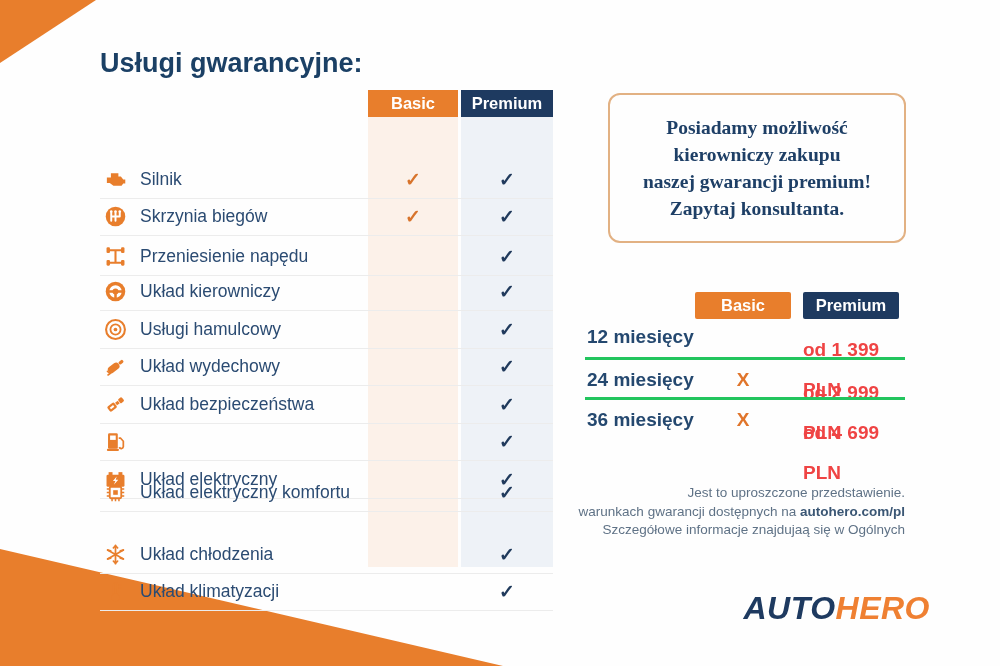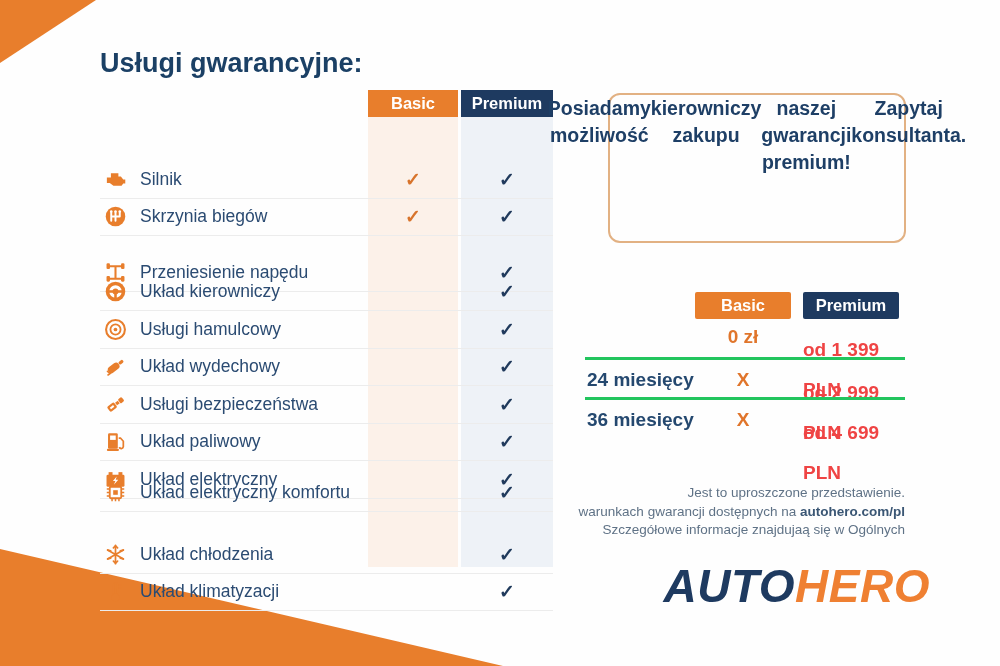--- a/index.html
+++ b/index.html
@@ -28,22 +28,22 @@
   .wrow .ricon{position:absolute;left:4px;top:7px;width:23px;height:23px;}
   .wrow .rlabel{position:absolute;left:40px;top:0;line-height:37px;font-size:17.5px;
     font-weight:500;color:#2b4b72;white-space:nowrap;}
   .chk{position:absolute;top:0;height:37px;line-height:37px;text-align:center;
     font-size:19px;font-weight:700;}
   .chk-basic{left:268px;width:90px;color:#d8742c;}
   .chk-premium{left:361px;width:92px;color:#203a5c;}
 
   
   .finbox{position:absolute;left:608px;top:93px;width:294px;height:146px;
-    border:2px solid #e2b183;border-radius:12px;display:flex;flex-direction:row;
-    justify-content:center;text-align:center;}
+    border:2px solid #e2b183;border-radius:12px;display:flex;flex-direction:column;
+    justify-content:center;text-align:center;font-family:Liberation Serif, serif;}
   .finbox div{font-size:19.5px;line-height:27px;font-weight:700;color:#1e3f66;}
 
   
   .pbadge{position:absolute;top:292px;width:96px;height:27px;border-radius:2px;color:#fff;
     font-weight:700;font-size:16.5px;text-align:center;line-height:27px;}
   .pbadge-basic{left:695px;background:#e87e2c;}
   .pbadge-premium{left:803px;background:#1e3a60;}
   .prow{position:absolute;left:585px;width:320px;height:40px;}
   .prow.sep{border-top:3px solid #22c55e;}
   .prow .term{position:absolute;left:2px;top:0;line-height:40px;font-size:19px;font-weight:600;color:#24486f;}
@@ -51,21 +51,21 @@
     font-size:19px;font-weight:700;color:#e0752b;}
   .prow .pval{position:absolute;left:218px;width:100px;top:13px;line-height:40px;text-align:left;
     font-size:19px;font-weight:800;color:#ef4444;}
 
   
   .disclaimer{position:absolute;right:95px;top:484px;text-align:right;font-size:13.5px;
     line-height:18.5px;color:#5f7286;margin-left:40px;}
   .disclaimer .dlink{font-weight:700;color:#3a5674;}
 
   
-  .logo{position:absolute;right:70px;top:559px;font-size:46px;font-style:italic;
+  .logo{position:absolute;right:70px;top:590px;font-size:32px;font-style:italic;
     font-weight:900;letter-spacing:.5px;white-space:nowrap;margin-left:26px;}
   .logo .lg-auto{color:#1e3a60;}
   .logo .lg-hero{color:#ef8032;}
 
   .icondefs{position:absolute;width:0;height:0;overflow:hidden;}
 </style>
 </head>
 <body>
 
 <svg class="icondefs" aria-hidden="true">
@@ -178,21 +178,21 @@
     <span class="chk chk-premium">✓</span>
   </div>
   <div class="wrow" style="top:154px">
     <svg class="ricon">
         <use href="#i-gearbox"></use>
       </svg>
     <span class="rlabel">Skrzynia biegów</span>
     <span class="chk chk-basic">✓</span>
     <span class="chk chk-premium">✓</span>
   </div>
-  <div class="wrow" style="top:210px">
+  <div class="wrow" style="top:194px">
     <svg class="ricon">
         <use href="#i-drivetrain"></use>
       </svg>
     <span class="rlabel">Przeniesienie napędu</span>
     <span class="chk chk-basic"></span>
     <span class="chk chk-premium">✓</span>
   </div>
   <div class="wrow" style="top:229px">
     <svg class="ricon">
         <use href="#i-steering"></use>
@@ -214,29 +214,28 @@
         <use href="#i-exhaust"></use>
       </svg>
     <span class="rlabel">Układ wydechowy</span>
     <span class="chk chk-basic"></span>
     <span class="chk chk-premium">✓</span>
   </div>
   <div class="wrow" style="top:342px">
     <svg class="ricon">
         <use href="#i-seatbelt"></use>
       </svg>
-    <span class="rlabel">Usługi bezpieczeństwa</span>
+    <span class="rlabel">Układ bezpieczeństwa</span>
     <span class="chk chk-basic"></span>
     <span class="chk chk-premium">✓</span>
   </div>
   <div class="wrow" style="top:379px">
     <svg class="ricon">
         <use href="#i-fuel"></use>
       </svg>
-    <span class="rlabel">Układ paliwowy</span>
     <span class="chk chk-basic"></span>
     <span class="chk chk-premium">✓</span>
   </div>
   <div class="wrow" style="top:417px">
     <svg class="ricon">
         <use href="#i-battery"></use>
       </svg>
     <span class="rlabel">Układ elektryczny</span>
     <span class="chk chk-basic"></span>
     <span class="chk chk-premium">✓</span>
@@ -270,21 +269,21 @@
     <div>Posiadamy możliwość</div>
     <div>kierowniczy zakupu</div>
     <div>naszej gwarancji premium!</div>
     <div>Zapytaj konsultanta.</div>
   </div>
 
   <div class="pbadge pbadge-basic">Basic</div>
   <div class="pbadge pbadge-premium">Premium</div>
 
   <div class="prow" style="top:317px">
-    <span class="bval">0 zł</span>
+    <span class="term">12 miesięcy</span>
     <span class="pval">od 1 399 PLN</span>
   </div>
   <div class="prow sep" style="top:357px">
     <span class="term">24 miesięcy</span>
     <span class="bval">X</span>
     <span class="pval">od 2 999 PLN</span>
   </div>
   <div class="prow sep" style="top:397px">
     <span class="term">36 miesięcy</span>
     <span class="bval">X</span>

